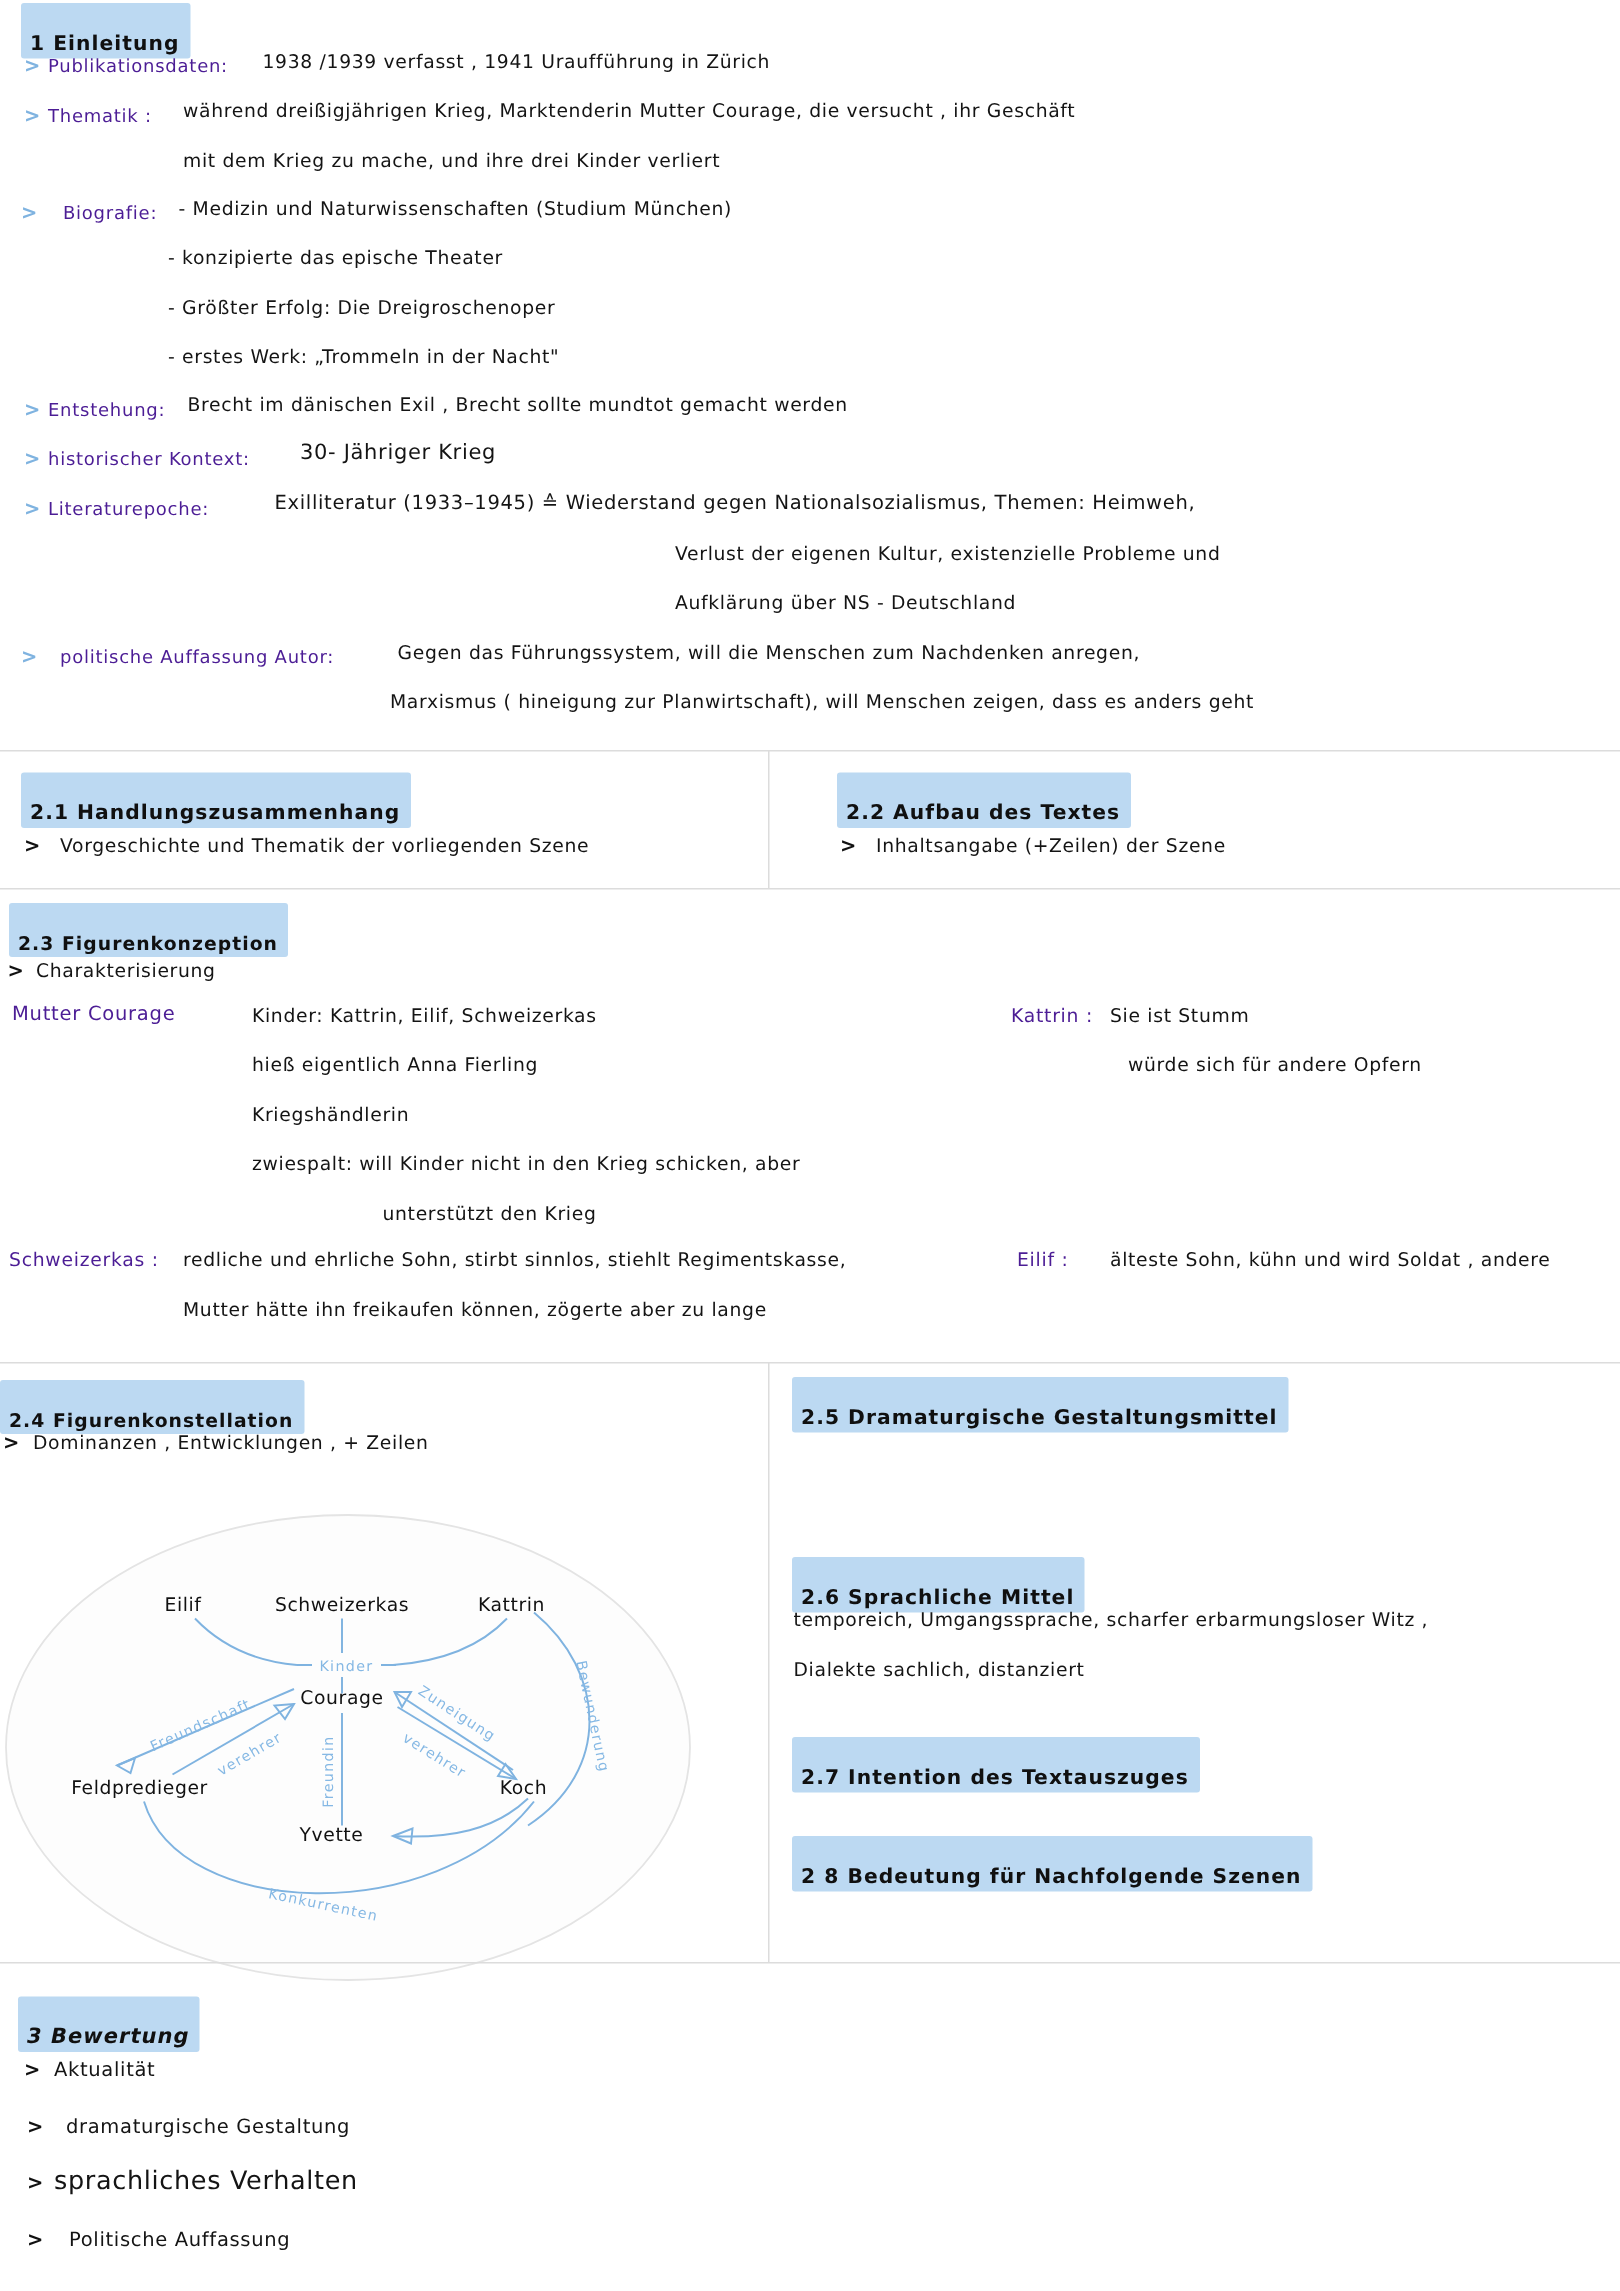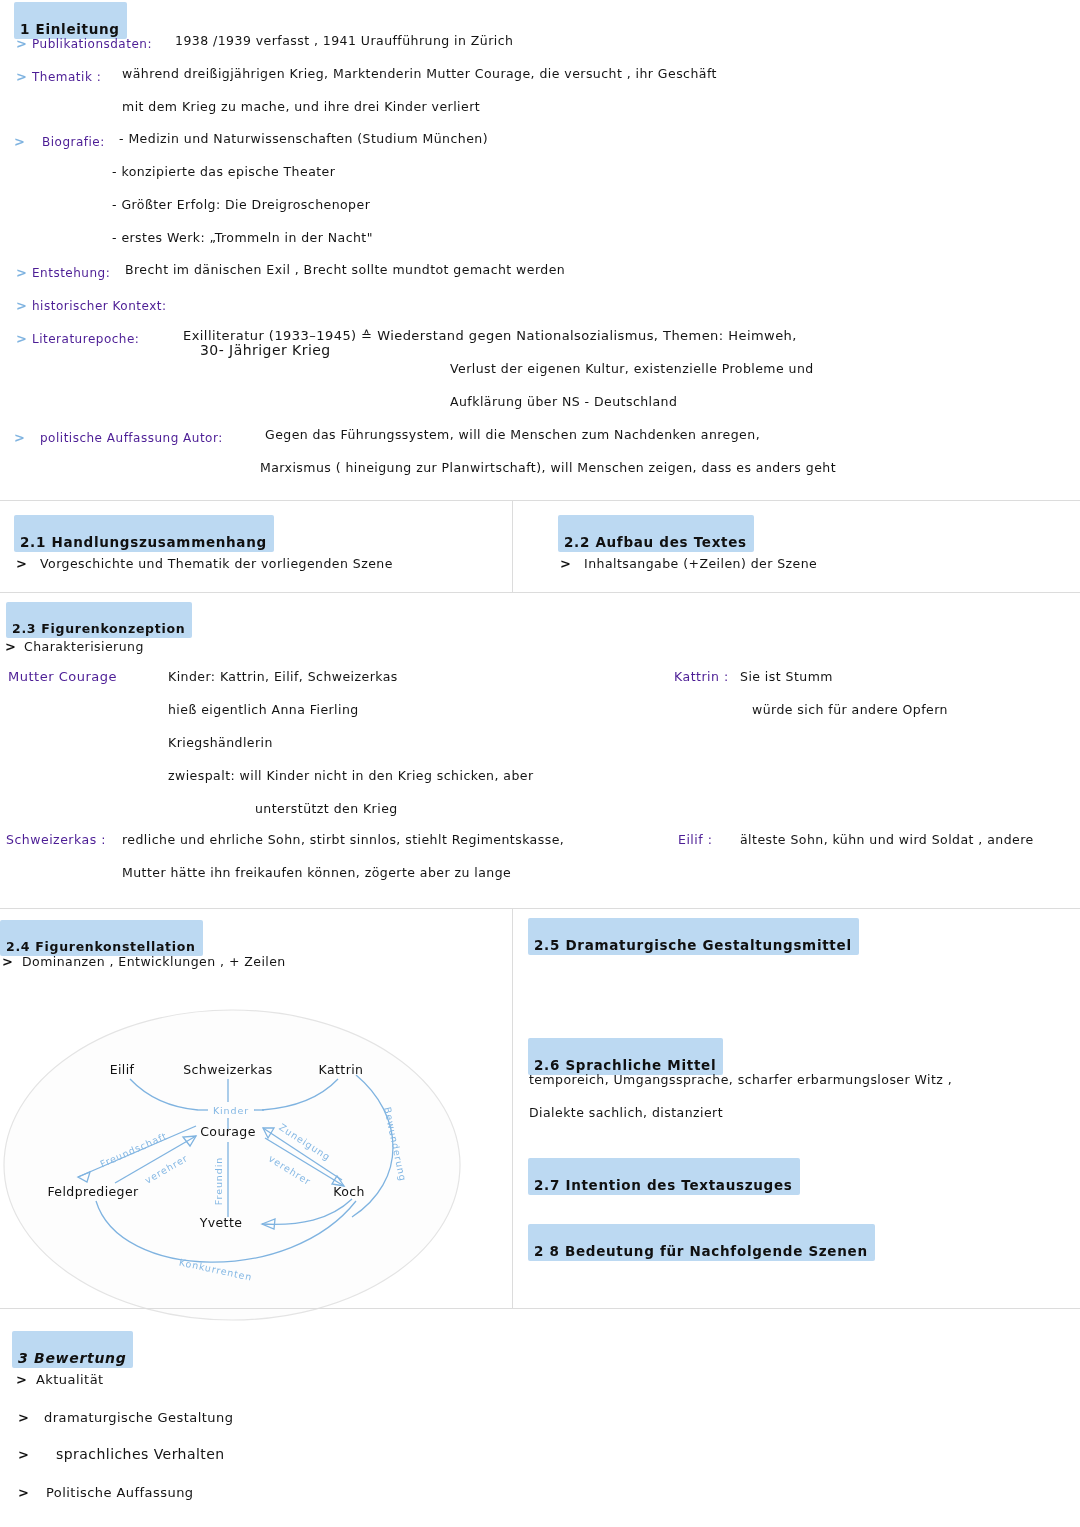--- a/index.html
+++ b/index.html
@@ -117,21 +117,21 @@
   <div class="row" style="left:16px;top:262px;">
     <span class="bullet bullet-blue">&gt;</span>
     <span class="bluelbl">Entstehung:</span>
   </div>
   <div class="row hw" style="left:125px;top:262px;">Brecht im     dänischen   Exil ,  Brecht  sollte   mundtot   gemacht  werden</div>
 
   <div class="row" style="left:16px;top:295px;">
     <span class="bullet bullet-blue">&gt;</span>
     <span class="bluelbl">historischer Kontext:</span>
   </div>
-  <div class="row hw" style="left:200px;top:294px;font-size:14px;margin-top:48px;">30- Jähriger   Krieg</div>
+  <div class="row hw" style="left:200px;top:294px;font-size:14px;">30- Jähriger   Krieg</div>
 
   <div class="row" style="left:16px;top:328px;">
     <span class="bullet bullet-blue">&gt;</span>
     <span class="bluelbl">Literaturepoche:</span>
   </div>
   <div class="row hw" style="left:183px;top:328px;font-size:13px;">Exilliteratur (1933–1945)   ≙  Wiederstand   gegen   Nationalsozialismus, Themen:   Heimweh,</div>
   <div class="row hw" style="left:450px;top:361px;">Verlust  der  eigenen  Kultur,  existenzielle  Probleme    und</div>
   <div class="row hw" style="left:450px;top:394px;">Aufklärung  über    NS - Deutschland</div>
 
   <div class="row" style="left:14px;top:427px;text-align:center;">
@@ -288,20 +288,20 @@
   <div class="row" style="left:16px;top:1369px;">
     <span class="bullet">&gt;</span>
     <span class="hw" style="margin-left:4px;font-size:13px;">Aktualität</span>
   </div>
   <div class="row" style="left:18px;top:1407px;">
     <span class="bullet">&gt;</span>
     <span class="hw" style="margin-left:10px;font-size:13px;">dramaturgische   Gestaltung</span>
   </div>
   <div class="row" style="left:18px;top:1444px;">
     <span class="bullet">&gt;</span>
-    <span class="hw" style="margin-left:22px;font-size:14px;">sprachliches  Verhalten</span>
+    <span class="hw" style="margin-left:2px;font-size:17px;">sprachliches  Verhalten</span>
   </div>
   <div class="row" style="left:18px;top:1482px;">
     <span class="bullet">&gt;</span>
     <span class="hw" style="margin-left:12px;font-size:13px;">Politische   Auffassung</span>
   </div>
 
 </div>
 
 </body></html>

